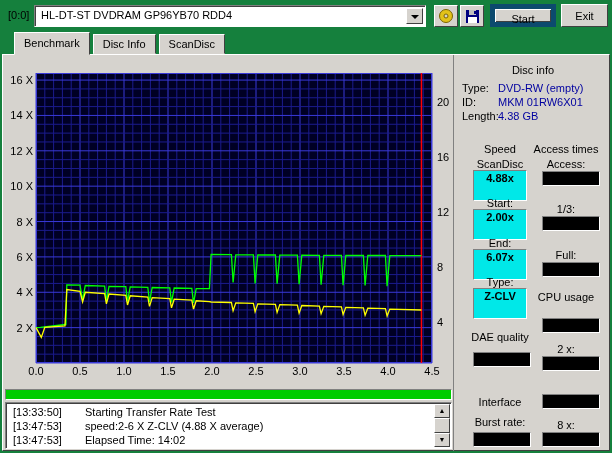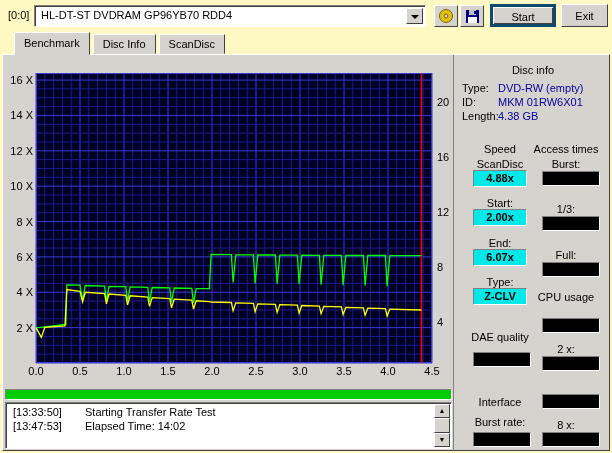--- a/index.html
+++ b/index.html
@@ -1,18 +1,18 @@
 <!DOCTYPE html>
 <html><head>
 <meta charset="utf-8">
 <style>
   * { margin:0; padding:0; box-sizing:border-box; }
   body { background:#ffffff; }
   .window {
-    position:relative; width:612px; height:453px; background:#fef9c3;
+    position:relative; width:612px; height:453px; background:#15803d;
     font-family:"Liberation Sans", sans-serif; font-size:11px; color:#000;
     overflow:hidden;
   }
   
   .drive-label { position:absolute; left:8px; top:9px; }
   .combo {
     position:absolute; left:34px; top:5px; width:392px; height:22px;
     background:#fff; border:1px solid; border-color:#808080 #fff #fff #808080;
     box-shadow: inset 1px 1px 0 #404040;
   }
@@ -30,21 +30,21 @@
     position:absolute; top:5px; width:24px; height:22px; background:#d6d3ce;
     border:1px solid; border-color:#fff #404040 #404040 #fff;
     display:flex; align-items:center; justify-content:center; font:inherit;
   }
   .push-btn {
     position:absolute; top:4px; height:23px; background:#d6d3ce;
     border:1px solid; border-color:#fff #404040 #404040 #fff;
     font:inherit; text-align:center; line-height:20px;
   }
   .push-btn.default {
-    border:3px solid #0c4a6e;
+    border:5px solid #0c4a6e;
     box-shadow: inset 1px 1px 0 #fff, inset -1px -1px 0 #404040;
   }
   
   .tabbar { position:absolute; left:2px; top:32px; height:23px; z-index:3;padding-left:12px; }
   .tab {
     position:relative; display:inline-block; margin-top:2px; height:20px;
     line-height:19px; padding:0 9px; background:#d6d3ce;
     border:1px solid; border-color:#fff #404040 #d6d3ce #fff;
     vertical-align:top;
   }
@@ -77,21 +77,21 @@
   .sb-thumb {
     position:absolute; left:0; top:14px; bottom:14px; width:16px;
     background:#d6d3ce; border:1px solid; border-color:#fff #404040 #404040 #fff;
   }
   
   .side { position:absolute; left:450px; top:0; width:158px; height:396px; border-left:1px solid #808080; }
   .sec-title, .lbl-c { position:absolute; text-align:center; }
   .lbl { position:absolute; }
   .val { position:absolute; color:#0000a0; white-space:nowrap; }
   .cyan-box {
-    position:absolute; width:54px; height:17px; background:#00e8e8;
+    position:absolute; width:54px; height:31px; background:#00e8e8;
     border:1px solid; border-color:#808080 #fff #fff #808080;
     font-weight:bold; text-align:center; line-height:15px; color:#000;
   }
   .black-box {
     position:absolute; width:58px; height:15px; background:#000;
     border:1px solid; border-color:#808080 #fff #fff #808080;
   }
 </style>
 </head>
 <body>
@@ -245,20 +245,23 @@
       </svg>
 
     <div class="progress"></div>
 
     <div class="log">
       <div class="log-lines">
         <div class="log-line">
           <span class="log-time">[13:33:50]</span><span>Starting Transfer Rate Test</span>
         </div>
         <div class="log-line">
+          <span class="log-time">[13:47:53]</span><span>speed:2-6 X Z-CLV (4.88 X average)</span>
+        </div>
+        <div class="log-line">
           <span class="log-time">[13:47:53]</span><span>Elapsed Time: 14:02</span>
         </div>
       </div>
       <div class="scrollbar">
         <div class="sb-btn up"><span>▲</span></div>
         <div class="sb-thumb"></div>
         <div class="sb-btn down"><span>▼</span></div>
       </div>
     </div>
 
@@ -282,21 +285,21 @@
       <div class="cyan-box" style="top:233px; left:19px;">Z-CLV</div>
 
       <div class="sec-title" style="top:276px; left:0; width:92px;">DAE quality</div>
       <div class="black-box" style="top:297px; left:19px;"></div>
 
       <div class="sec-title" style="top:341px; left:0; width:92px;">Interface</div>
       <div class="lbl-c" style="top:361px; left:0; width:92px;">Burst rate:</div>
       <div class="black-box" style="top:377px; left:19px;"></div>
 
       <div class="sec-title" style="top:88px; left:66px; width:92px;">Access times</div>
-      <div class="lbl-c" style="top:103px; left:66px; width:92px;">Burst:</div>
+      <div class="lbl-c" style="top:103px; left:66px; width:92px;">Access:</div>
       <div class="black-box" style="top:116px; left:88px;"></div>
       <div class="lbl-c" style="top:148px; left:66px; width:92px;">1/3:</div>
       <div class="black-box" style="top:161px; left:88px;"></div>
       <div class="lbl-c" style="top:194px; left:66px; width:92px;">Full:</div>
       <div class="black-box" style="top:207px; left:88px;"></div>
 
       <div class="sec-title" style="top:236px; left:66px; width:92px;">CPU usage</div>
       <div class="lbl-c" style="top:266px; left:66px; width:92px;">1 x:</div>
       <div class="black-box" style="top:263px; left:88px;"></div>
       <div class="lbl-c" style="top:288px; left:66px; width:92px;">2 x:</div>

